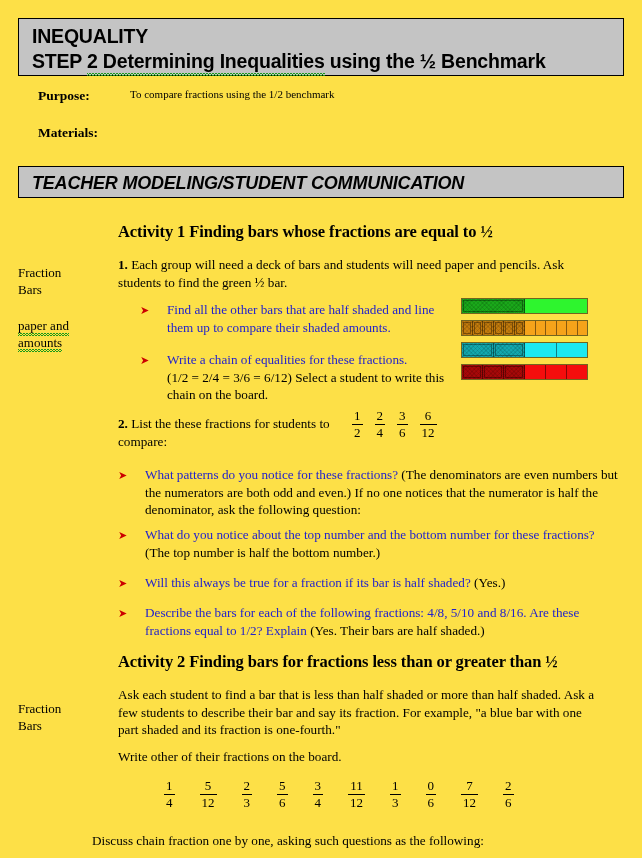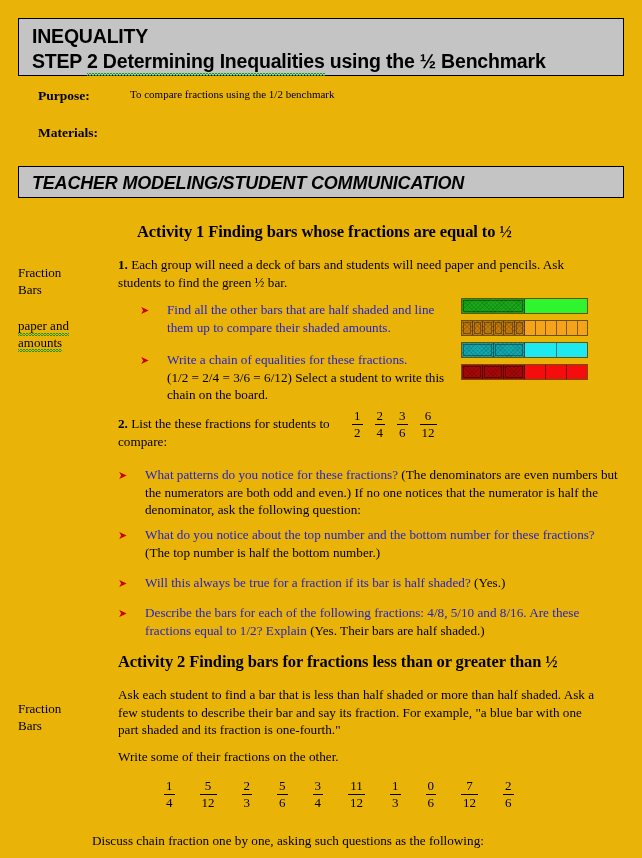--- a/index.html
+++ b/index.html
@@ -8,21 +8,21 @@
     background: #ffffff;
   }
   body {
     font-family: "Liberation Serif", "DejaVu Serif", serif;
     color: #000000;
   }
   #page {
     position: relative;
     width: 642px;
     height: 858px;
-    background: #eab308;
+    background: #fde047;
     overflow: hidden;
   }
 
   
   .banner {
     position: absolute;
     background: #c4c4c4;
     border: 1px solid #000000;
     box-sizing: border-box;
     font-family: "Liberation Sans", "DejaVu Sans", sans-serif;
@@ -215,21 +215,21 @@
 
   <div class="meta-label" style="left:38px; top:88px;">Purpose:</div>
   <div class="meta-value" style="left:130px; top:88px;">To compare fractions using the 1/2 benchmark</div>
 
   <div class="meta-label" style="left:38px; top:125px;">Materials:</div>
 
   <div class="banner" id="section-banner">
     <div class="banner-text">TEACHER MODELING/STUDENT COMMUNICATION</div>
   </div>
 
-  <div class="activity-heading" style="left:118px; top:222px;margin-left:19px;">Activity 1 Finding  bars whose fractions are equal to ½</div>
+  <div class="activity-heading" style="left:118px; top:222px;">Activity 1 Finding  bars whose fractions are equal to ½</div>
 
   <div class="margin-note" style="top:265px;">
     <div>Fraction</div>
     <div>Bars</div>
   </div>
 
   <div class="margin-note" style="top:318px;">
     <div><span class="sq">paper and</span></div>
     <div><span class="sq">amounts</span></div>
   </div>
@@ -328,21 +328,21 @@
 
   <div class="activity-heading" style="left:118px; top:652px;">Activity 2 Finding  bars for fractions less than or greater than ½</div>
 
   <div class="margin-note" style="top:701px;">
     <div>Fraction</div>
     <div>Bars</div>
   </div>
 
   <div class="body-para" style="left:118px; top:686px; width:482px;">Ask each student to find a bar that is less than half shaded or more than half shaded. Ask a few students to describe their bar and say its fraction. For example, "a blue bar with one part shaded and its fraction is one-fourth."</div>
 
-  <div class="body-para" style="left:118px; top:748px; width:482px;">Write some of their fractions on the other.</div>
+  <div class="body-para" style="left:118px; top:748px; width:482px;">Write other of their fractions on the board.</div>
 
   <div class="frac-row" style="left:164px; top:779px; gap:25px;">
       <div class="frac">
         <span class="num">1</span>
         <span class="den">4</span>
       </div>
       <div class="frac">
         <span class="num">5</span>
         <span class="den">12</span>
       </div>

